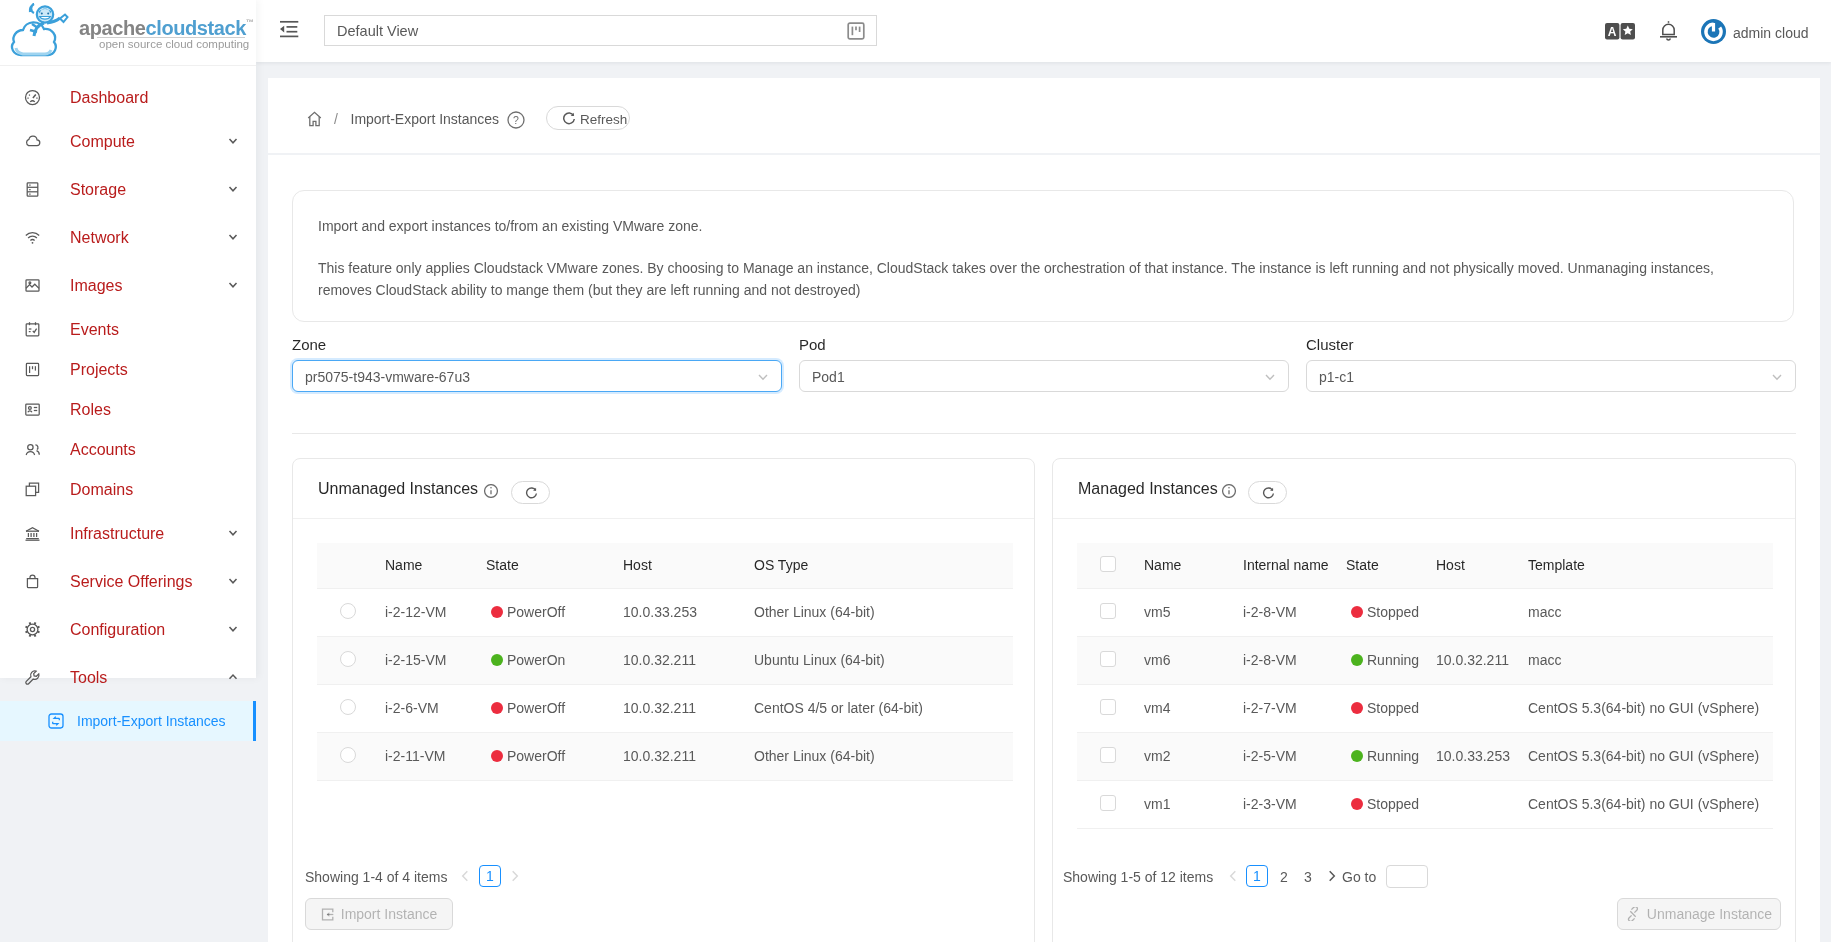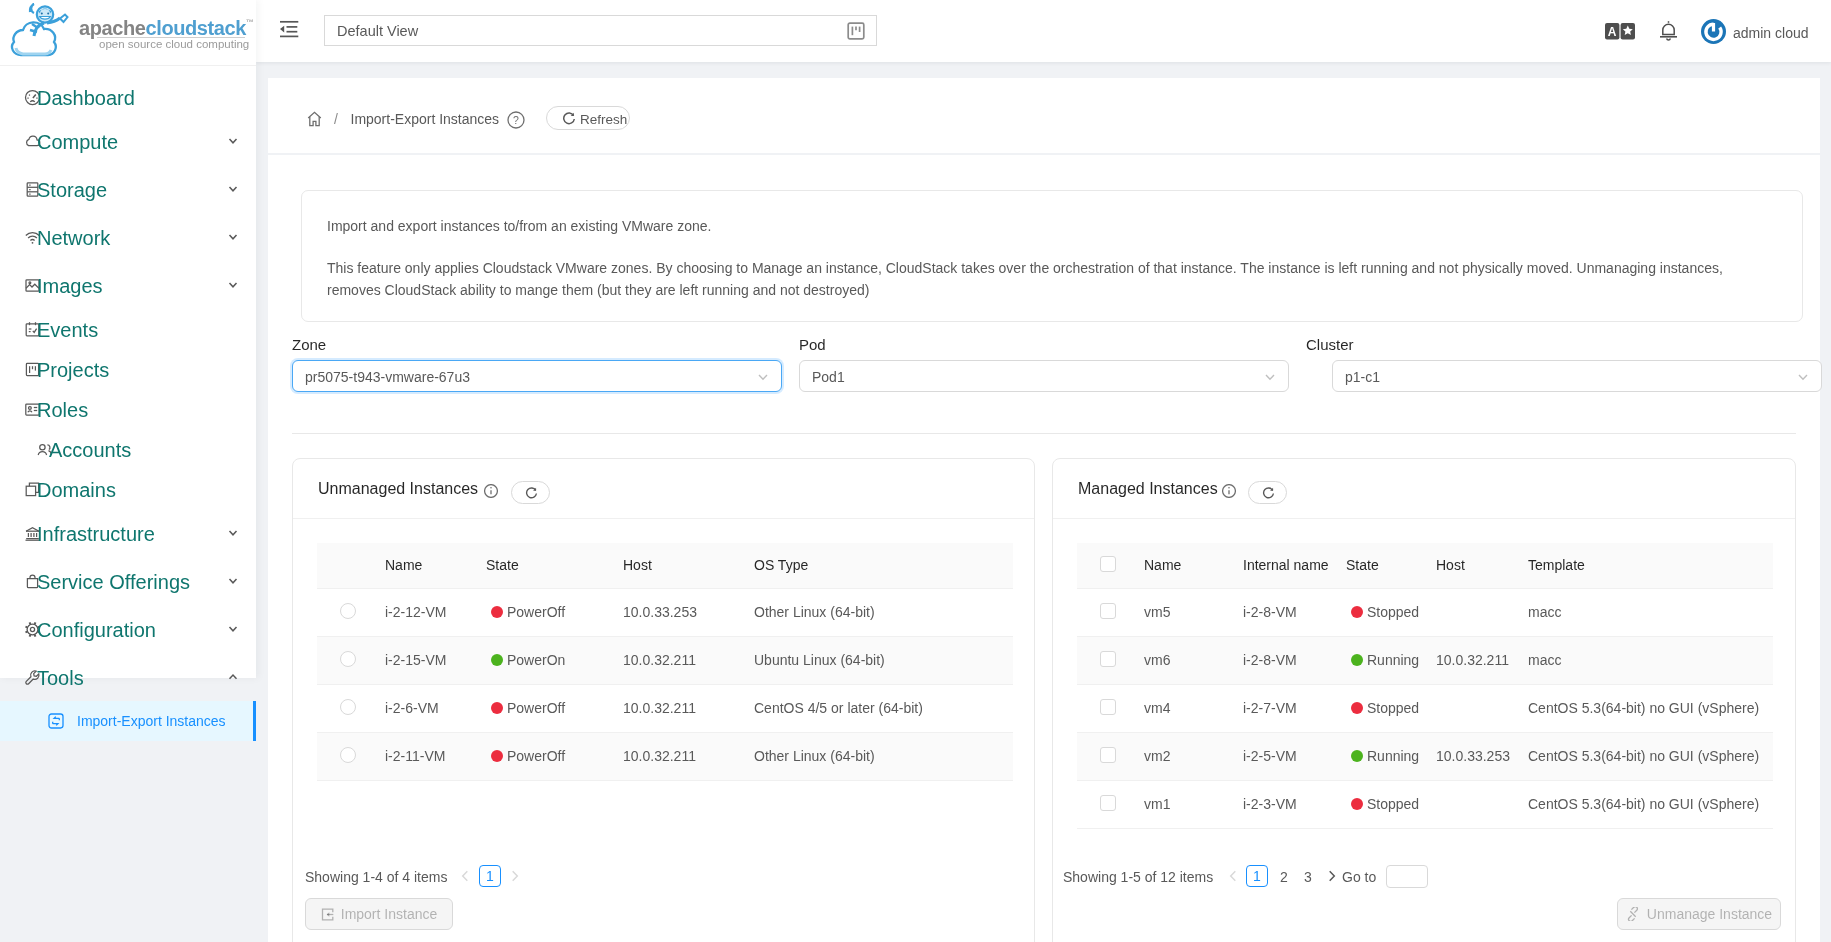--- a/index.html
+++ b/index.html
@@ -5,36 +5,36 @@
 * { margin:0; padding:0; box-sizing:border-box; }
 html,body { width:1831px; height:942px; overflow:hidden; background:#f0f2f5;
   font-family:"Liberation Sans", sans-serif; font-size:14px; color:rgba(0,0,0,0.65); }
 .abs { position:absolute; }
 
 #sidebar { position:absolute; left:0; top:0; width:256px; height:678px; background:#fff;
   box-shadow:2px 0 8px rgba(29,35,41,.05); z-index:5; }
 #logo { position:absolute; left:0; top:0; width:256px; height:66px; border-bottom:1px solid #f0f0f0; }
 .mitem { position:absolute; left:0; width:256px; height:40px; }
 .mitem .mico { position:absolute; left:24px; top:50%; margin-top:-8.5px; width:17px; height:17px; }
-.mitem .mtxt { position:absolute; left:37px; top:50%; margin-top:-8px; font-size:20px; line-height:18px; color:#0f766e; }
+.mitem .mtxt { position:absolute; left:70px; top:50%; margin-top:-8px; font-size:16px; line-height:18px; color:#b91c1c; }
 .mitem .marr { position:absolute; right:17px; top:50%; margin-top:-6px; width:12px; height:12px; }
 #selitem { position:absolute; left:0; top:701px; width:256px; height:40px; background:#e6f7ff; }
 #selitem .bar { position:absolute; right:0; top:0; width:3px; height:40px; background:#1890ff; }
 #selitem .mico2 { position:absolute; left:48px; top:12px; width:16px; height:16px; }
 #selitem .mtxt2 { position:absolute; left:77px; top:12px; font-size:14px; color:#1890ff; }
 
 #header { position:absolute; left:256px; top:0; width:1575px; height:62px; background:#fff;
   box-shadow:0 1px 4px rgba(0,21,41,.08); z-index:4; }
 #searchbox { position:absolute; left:68px; top:15px; width:553px; height:31px; border:1px solid #d9d9d9;
   border-radius:0; background:#fff; }
 #searchbox .ph { position:absolute; left:12px; top:7px; font-size:14.5px; color:#595959; }
 
 #bccard { position:absolute; left:268px; top:78px; width:1552px; height:75px; background:#fff; }
 #maincard { position:absolute; left:268px; top:155px; width:1552px; height:900px; background:#fff; }
-#descbox { position:absolute; left:24px; top:35px; width:1502px; height:132px; border:1px solid #e8e8e8; border-radius:7px;margin-left:9px; }
+#descbox { position:absolute; left:24px; top:35px; width:1502px; height:132px; border:1px solid #e8e8e8; border-radius:12px; }
 #descbox p { position:absolute; left:25px; font-size:14px; color:#595959; }
 .flabel { position:absolute; top:181px; font-size:15px; color:rgba(0,0,0,0.85); }
 .fsel { position:absolute; top:205px; width:490px; height:32px; border:1px solid #d9d9d9; border-radius:6px; background:#fff; }
 .fsel .sv { position:absolute; left:12px; top:8px; font-size:14px; color:#595959; }
 .fsel svg { position:absolute; right:12px; top:10px; }
 #zonesel { border:1px solid #4aa8f5; box-shadow:0 0 0 2px rgba(24,144,255,0.18); }
 #hdiv { position:absolute; left:24px; top:278px; width:1504px; height:1px; background:#e8e8e8; }
 
 .panel { position:absolute; top:303px; width:743px; height:620px; background:#fff; border:1px solid #e8e8e8; border-radius:8px; }
 .panel .phead { position:absolute; left:0; top:0; width:100%; height:60px; border-bottom:1px solid #f0f0f0; }
@@ -163,21 +163,21 @@
     <div class="mitem" style="top:389px;">
         <svg class="mico" viewBox="0 0 17 17" fill="none" stroke="#595959" stroke-width="1.25">
           <rect x="1.8" y="3" width="13.4" height="11" rx="0.8"></rect>
           <circle cx="5.9" cy="6.9" r="1.4"></circle>
           <path d="M3.9,11.3 a2.1,2.1 0 0 1 4,0"></path>
           <line x1="9.8" y1="6.5" x2="13.2" y2="6.5"></line>
           <line x1="9.8" y1="9.5" x2="13.2" y2="9.5"></line>
         </svg>
         <span class="mtxt">Roles</span>
       </div>
-    <div class="mitem" style="top:429px;margin-left:12px;">
+    <div class="mitem" style="top:429px;">
         <svg class="mico" viewBox="0 0 17 17" fill="none" stroke="#595959" stroke-width="1.25">
           <circle cx="6.4" cy="6.2" r="2.7"></circle>
           <path d="M2.2,14 a4.3,4.3 0 0 1 8.4,0"></path>
           <path d="M11.4,3.9 a2.6,2.6 0 0 1 1.5,4.7"></path>
           <path d="M12.5,9.7 a4.3,4.3 0 0 1 2.8,4"></path>
         </svg>
         <span class="mtxt">Accounts</span>
       </div>
     <div class="mitem" style="top:469px;">
         <svg class="mico" viewBox="0 0 17 17" fill="none" stroke="#595959" stroke-width="1.25">
@@ -326,21 +326,21 @@
       <svg width="12" height="12" viewBox="0 0 12 12">
         <polyline points="2,4 6,8.2 10,4" fill="none" stroke="#bfbfbf" stroke-width="1.4"></polyline>
       </svg>
     </div>
   <div class="fsel" style="left:531px;">
       <span class="sv">Pod1</span>
       <svg width="12" height="12" viewBox="0 0 12 12">
         <polyline points="2,4 6,8.2 10,4" fill="none" stroke="#bfbfbf" stroke-width="1.4"></polyline>
       </svg>
     </div>
-  <div class="fsel" style="left:1064px;">
+  <div class="fsel" style="left:1038px;">
       <span class="sv">p1-c1</span>
       <svg width="12" height="12" viewBox="0 0 12 12">
         <polyline points="2,4 6,8.2 10,4" fill="none" stroke="#bfbfbf" stroke-width="1.4"></polyline>
       </svg>
     </div>
 
   <div id="hdiv"></div>
 
   <div class="panel" id="lpanel" style="left:24px;">
     <div class="phead">

